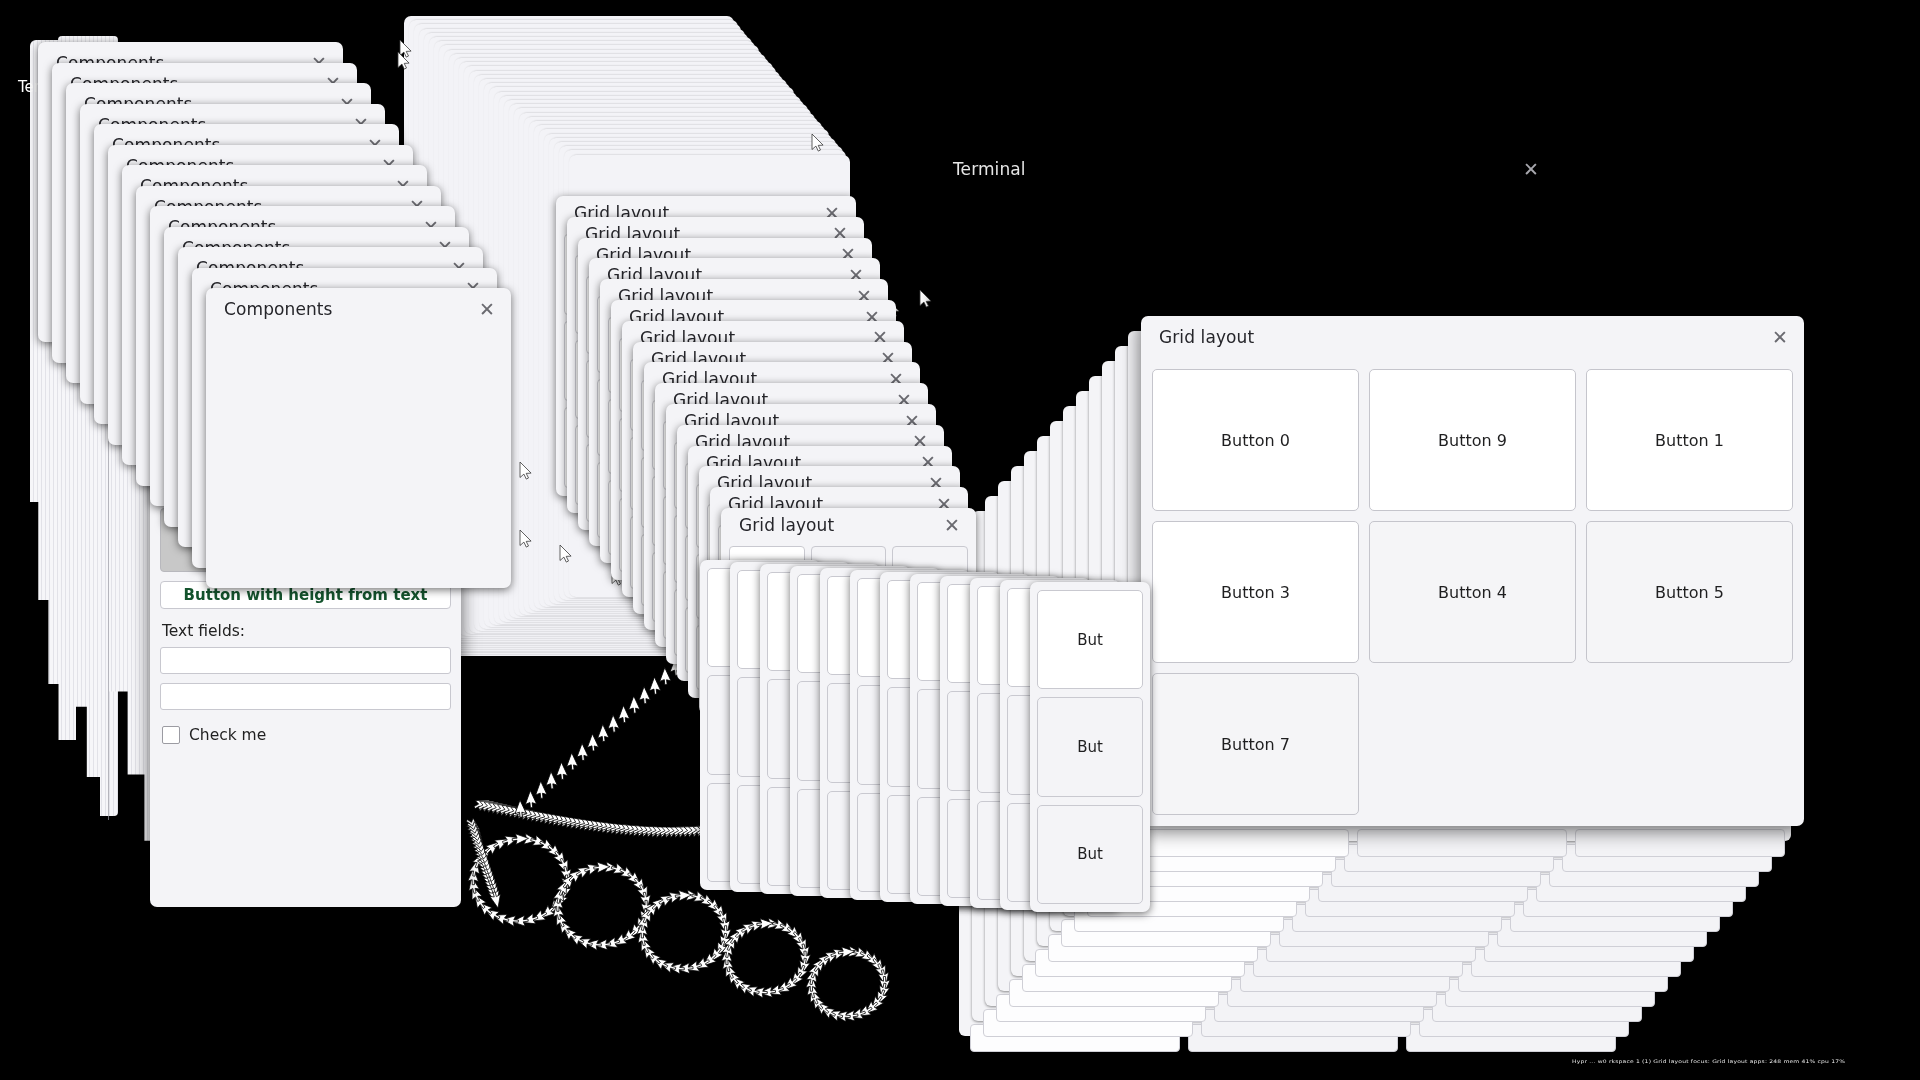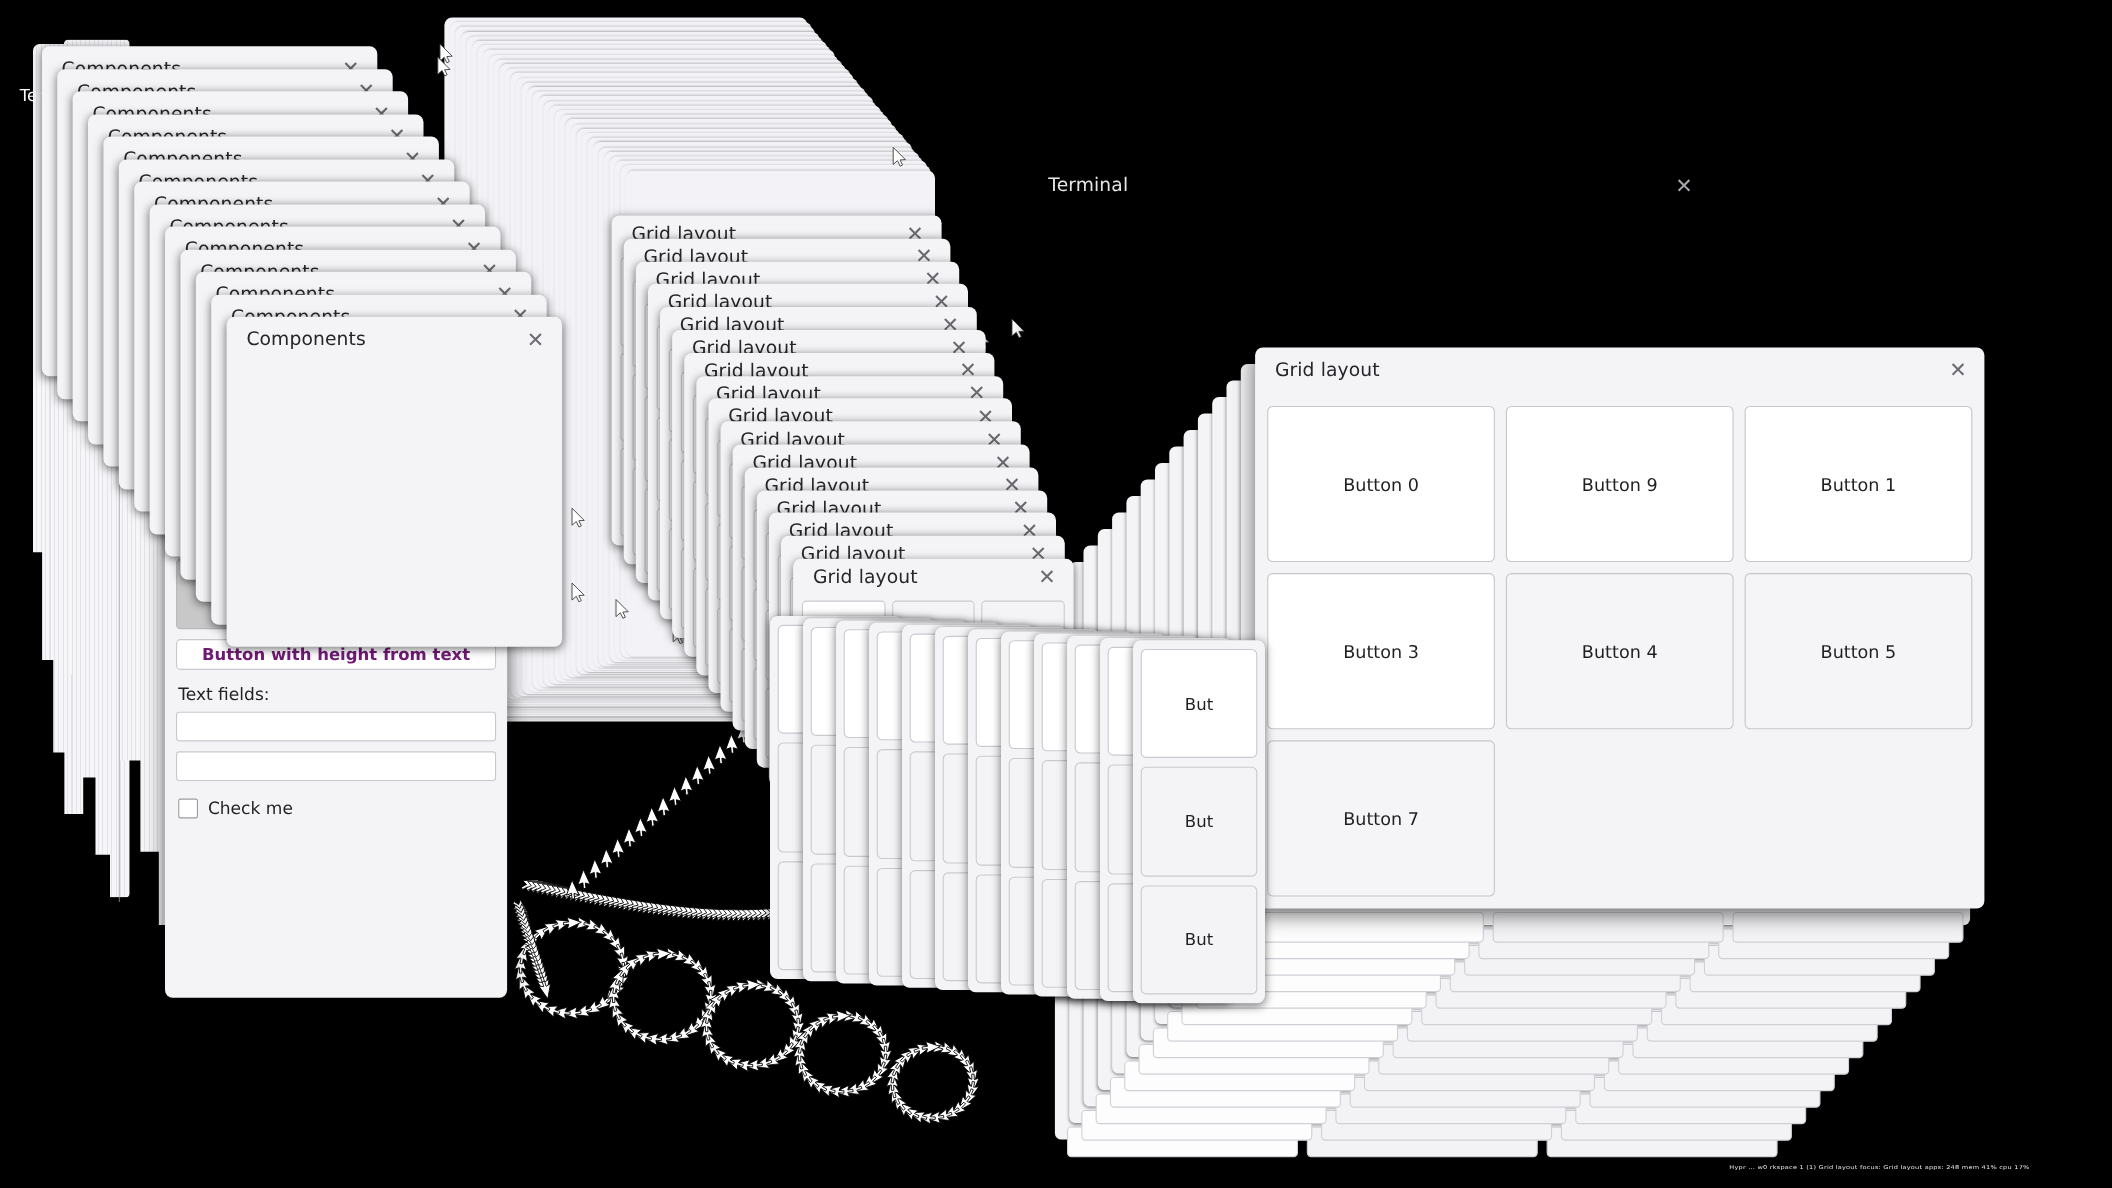--- a/index.html
+++ b/index.html
@@ -16,21 +16,21 @@
             font-size:17px;color:#25252a;letter-spacing:.1px;}
   .win.dark .titlebar{color:#e6e6e6;}
   .closebtn{font-size:19px;line-height:1;color:#6a6a70;
             cursor:default;font-weight:300;}
   .win.dark .closebtn{color:#a7a7ad;}
 
   
   .comp-body{padding:8px 10px 10px 10px;display:flex;flex-direction:column;gap:9px;}
   .btn{border:1px solid #c8c8cf;border-radius:4px;background:#fff;
        display:flex;align-items:center;justify-content:center;
-       font-size:15.5px;color:#701a75;}
+       font-size:15.5px;color:#14532d;}
   .btn.enabled{height:62px;background:#fff;}
   .btn.disabled{height:62px;background:#c8c8c8;border-color:#b8b8bd;color:#3b3b3b;}
   .btn.fromtext{height:26px;background:#fff;font-weight:600;font-size:15px;}
   .lbl{font-size:15.5px;color:#222;margin:4px 0 -2px 2px;}
   .tfield{height:27px;background:#fff;border:1px solid #c8c8cf;border-radius:3px;}
   .checkrow{display:flex;align-items:center;gap:9px;margin-top:7px;margin-left:2px;}
   .cbox{width:16px;height:16px;border:1px solid #9b9ba2;background:#fff;border-radius:2px;}
   .cbox-label{font-size:15.5px;}
 
   

